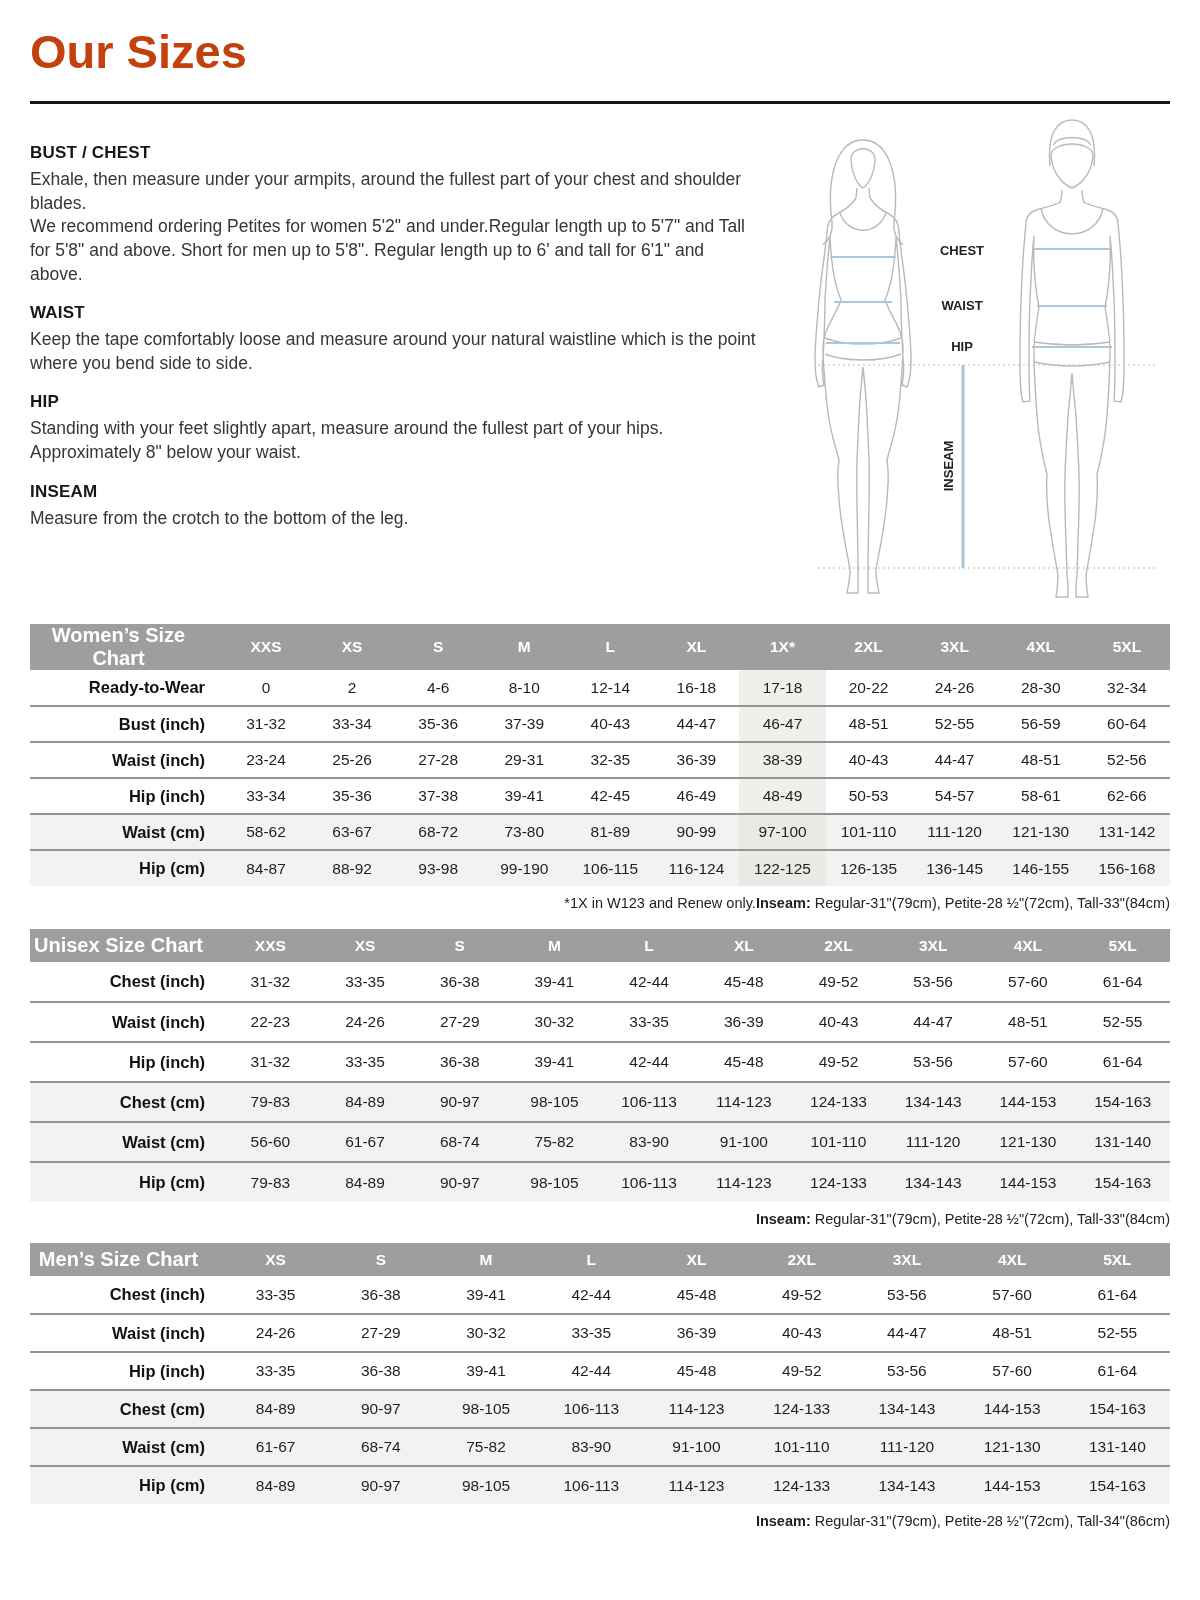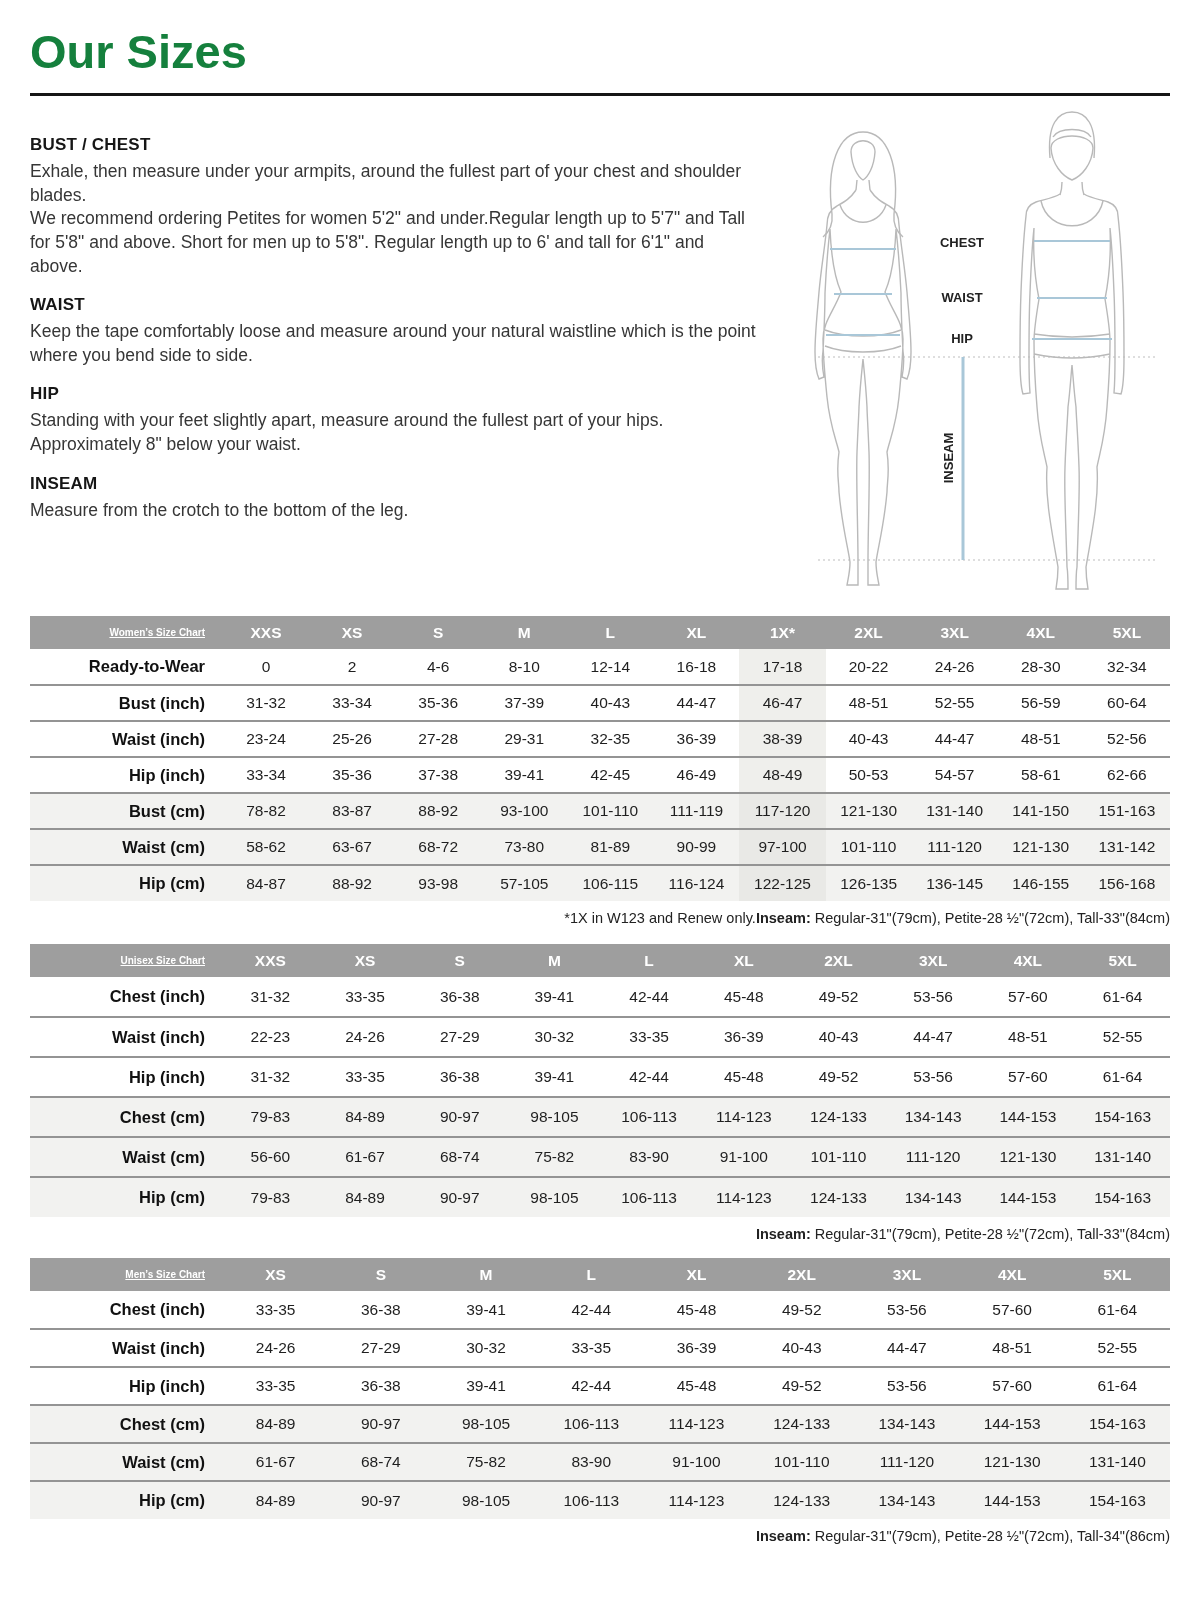--- a/index.html
+++ b/index.html
@@ -6,22 +6,22 @@
   html, body { margin: 0; padding: 0; }
   body {
     width: 1200px; height: 1600px; overflow: hidden;
     background: #ffffff;
     font-family: "Liberation Sans", sans-serif;
     color: #1c1c1c;
   }
   .page { padding: 24px 30px 0 30px; }
 
   h1.title {
-    margin: 0 0 14px 0;
-    font-size: 47px; font-weight: 700; letter-spacing: 0px; color: #15803d;
+    margin: 0 0 22px 0;
+    font-size: 47px; font-weight: 700; letter-spacing: 0px; color: #c2410c;
   }
   .rule { border: 0; border-top: 3px solid #151515; margin: 0 0 22px 0; }
 
   .intro { display: flex; align-items: flex-start; }
   .intro-text { flex: 1; padding-right: 10px; max-width: 755px; }
   .how-heading { font-size: 17px; font-weight: 700; margin: 0 0 2px 0; color: #161616; letter-spacing: .2px; }
   .measure-section h3 { font-size: 17px; font-weight: 700; margin: 17px 0 5px 0; color: #161616; letter-spacing: .2px; }
   .measure-section p { margin: 0; font-size: 17.5px; line-height: 1.35; color: #363636; }
 
   .figure-wrap { width: 400px; margin-top: -12px; text-align: center; }
@@ -30,21 +30,21 @@
   .chart-section { margin-top: 16px; }
   .chart-section.second { margin-top: 18px; }
   .chart-section.third { }
   table.size-table { width: 100%; border-collapse: collapse; table-layout: fixed; }
   .size-table th, .size-table td { padding: 0 2px; text-align: center; }
   .size-table col.label-col { width: 193px; }
   .size-table thead th {
     background: #9e9e9e; color: #ffffff; font-size: 15.5px; font-weight: 700;
     height: 33px;
   }
-  .size-table thead th.table-title { text-align: right; padding-right: 18px; font-weight: 600; font-size: 10px; text-decoration: underline; }
+  .size-table thead th.table-title { text-align: center; padding-right: 18px; font-weight: 600; font-size: 20px; }
   .size-table tbody th.row-label {
     text-align: right; padding-right: 18px; font-weight: 700; font-size: 16.5px; color: #111;
   }
   .size-table tbody td { font-size: 15.5px; color: #1f1f1f; }
   .rows-36 tbody th, .rows-36 tbody td { height: 36px; }
   .rows-40 tbody th, .rows-40 tbody td { height: 40px; }
   .rows-38 tbody th, .rows-38 tbody td { height: 38px; }
   .size-table tbody tr + tr th, .size-table tbody tr + tr td { border-top: 2px solid #949494; }
   .size-table tbody tr.cm th, .size-table tbody tr.cm td { background: #f2f2f0; }
   .size-table tbody td.hl { background: #efefec; }
@@ -219,53 +219,39 @@
             <td>39-41</td>
             <td>42-45</td>
             <td>46-49</td>
             <td class="hl">48-49</td>
             <td>50-53</td>
             <td>54-57</td>
             <td>58-61</td>
             <td>62-66</td>
           </tr>
           <tr class="cm">
-            <th class="row-label">Bust (cm)</th>
-            <td>78-82</td>
-            <td>83-87</td>
-            <td>88-92</td>
-            <td>93-100</td>
-            <td>101-110</td>
-            <td>111-119</td>
-            <td class="hl">117-120</td>
-            <td>121-130</td>
-            <td>131-140</td>
-            <td>141-150</td>
-            <td>151-163</td>
-          </tr>
-          <tr class="cm">
             <th class="row-label">Waist (cm)</th>
             <td>58-62</td>
             <td>63-67</td>
             <td>68-72</td>
             <td>73-80</td>
             <td>81-89</td>
             <td>90-99</td>
             <td class="hl">97-100</td>
             <td>101-110</td>
             <td>111-120</td>
             <td>121-130</td>
             <td>131-142</td>
           </tr>
           <tr class="cm">
             <th class="row-label">Hip (cm)</th>
             <td>84-87</td>
             <td>88-92</td>
             <td>93-98</td>
-            <td>57-105</td>
+            <td>99-190</td>
             <td>106-115</td>
             <td>116-124</td>
             <td class="hl">122-125</td>
             <td>126-135</td>
             <td>136-145</td>
             <td>146-155</td>
             <td>156-168</td>
           </tr>
         </tbody>
       </table>

